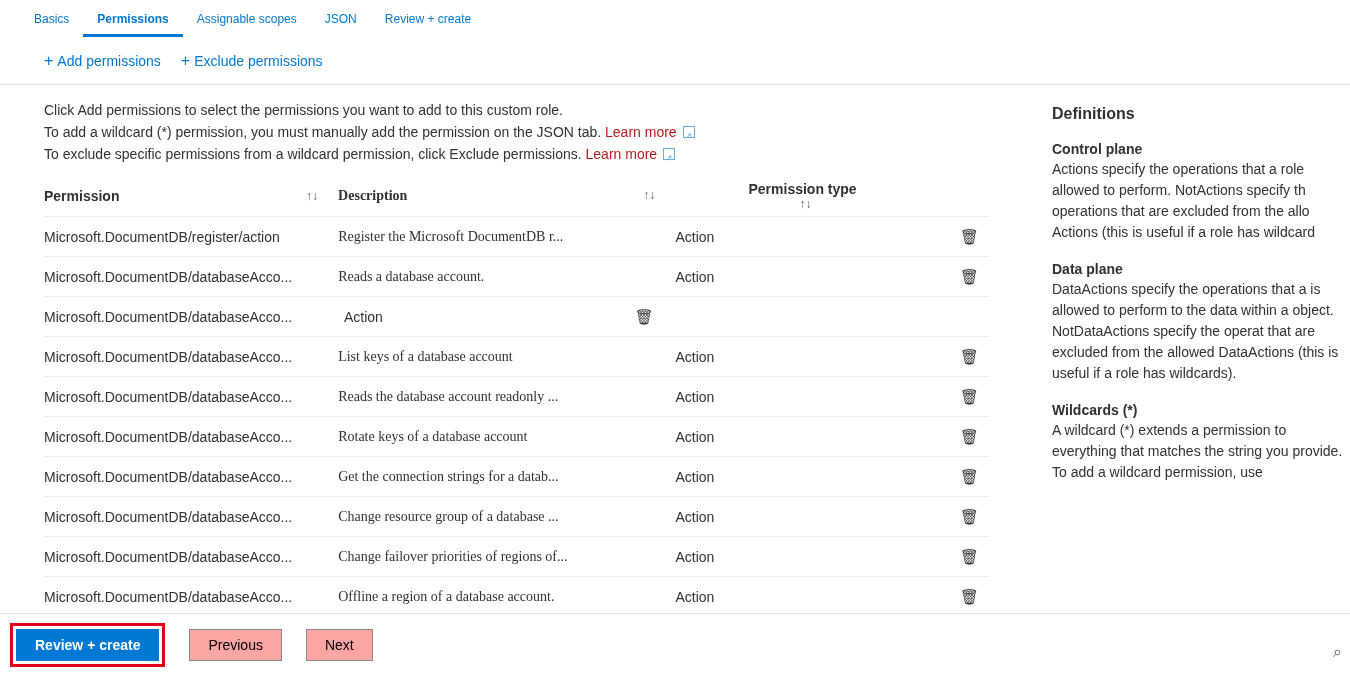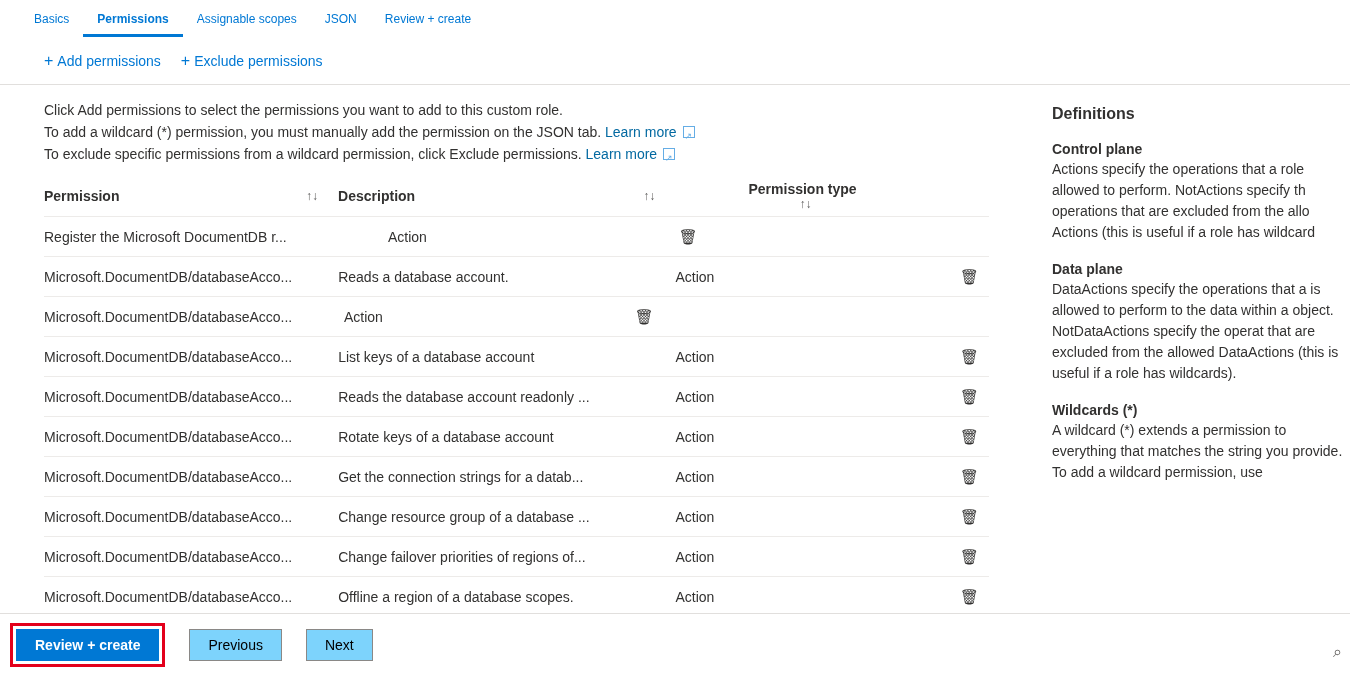--- a/index.html
+++ b/index.html
@@ -11,45 +11,45 @@
     
     .toolbar { display: flex; gap: 20px; padding: 14px 44px 14px 44px; }
     .tbtn { color: #0078d4; cursor: pointer; font-size: 14px; display: flex; align-items: center; gap: 4px; }
     .plus { font-size: 16px; font-weight: 400; }
     
     .content-wrap { display: flex; border-top: 1px solid #e1dfdd; }
     .main-col { flex: 0 0 1040px; padding: 14px 0 0 44px; }
     .side-col { flex: 1; padding: 20px 0 0 12px; overflow: hidden; }
     
     .helptext { line-height: 22px; margin-bottom: 10px; }
-    .lnk { color: #0369a1; cursor: pointer; }
+    .lnk { color: #b91c1c; cursor: pointer; }
     .ext-icon { display: inline-block; width: 12px; height: 12px; border: 1px solid #0078d4; position: relative; margin-left: 2px; vertical-align: -1px; opacity: 0.6; }
     .ext-icon::after { content: '↗'; position: absolute; font-size: 9px; top: -2px; left: 1px; color: #0078d4; }
     
     .table { width: 945px; margin-top: 10px; }
     .thead, .trow { display: flex; align-items: center; border-bottom: 1px solid #edebe9; }
     .thead { height: 42px; font-weight: 600; }
     .trow { height: 40px; }
     .c1 { width: 300px; padding-right: 10px; white-space: nowrap; overflow: hidden; text-overflow: ellipsis; }
-    .c2 { width: 344px; padding-right: 10px; white-space: nowrap; overflow: hidden; text-overflow: ellipsis; }
+    .c2 { width: 344px; padding-right: 10px; white-space: nowrap; overflow: hidden; text-overflow: ellipsis; font-family: Liberation Serif, serif; }
     .c3 { width: 280px; flex-direction: column; }
     .c4 { width: 40px; text-align: center; }
     .sorter { display: inline-block; font-size: 12px; margin-left: 6px; opacity: 0.8; }
     .th-flex { display: flex; justify-content: space-between; align-items: center; padding-right: 20px; }
     
     .trash { cursor: pointer; color: #323130; font-size: 15px; }
     
     .side-col h2 { font-size: 16px; font-weight: 600; margin-bottom: 18px; }
     .def-block { margin-bottom: 18px; }
     .def-title { font-weight: 600; margin-bottom: 2px; }
     .def-body { line-height: 21px; }
     
     .footer { position: absolute; left: 0; right: 0; bottom: 0; height: 62px; border-top: 1px solid #e1dfdd; display: flex; align-items: center; padding-left: 10px; gap: 24px; background: #fff; }
     .highlight-box { border: 3px solid #e3001b; padding: 3px; display: inline-flex; }
-    .btn { height: 32px; padding: 0 18px; border: 1px solid #8a8886; background: #7dd3fc; cursor: pointer; font-size: 14px; font-family: inherit; }
+    .btn { height: 32px; padding: 0 18px; border: 1px solid #8a8886; background: #fca5a5; cursor: pointer; font-size: 14px; font-family: inherit; }
     .btn-primary { background: #0078d4; color: #fff; border-color: #0078d4; font-weight: 600; }
     
     .search-ic { position: absolute; right: 8px; bottom: 14px; font-size: 16px; color: #605e5c; }
   </style>
 </head>
 <body>
 
 <div class="tabs">
   <div class="tab">Basics</div>
   <div class="tab active">Permissions</div>
@@ -92,20 +92,21 @@
           <span class="sorter">↑↓</span>
         </div>
         <div class="c3 th-flex">
           <span>Permission type</span>
           <span class="sorter">↑↓</span>
         </div>
         <div class="c4"></div>
       </div>
       <div id="tbody">
           <div class="trow">
+            <div class="c1">Microsoft.DocumentDB/register/action</div>
             <div class="c2">Register the Microsoft DocumentDB r...</div>
             <div class="c3">Action</div>
             <div class="c4"><span class="trash">🗑</span></div>
           </div>
           <div class="trow">
             <div class="c1">Microsoft.DocumentDB/databaseAcco...</div>
             <div class="c2">Reads a database account.</div>
             <div class="c3">Action</div>
             <div class="c4"><span class="trash">🗑</span></div>
           </div>
@@ -145,21 +146,21 @@
             <div class="c4"><span class="trash">🗑</span></div>
           </div>
           <div class="trow">
             <div class="c1">Microsoft.DocumentDB/databaseAcco...</div>
             <div class="c2">Change failover priorities of regions of...</div>
             <div class="c3">Action</div>
             <div class="c4"><span class="trash">🗑</span></div>
           </div>
           <div class="trow">
             <div class="c1">Microsoft.DocumentDB/databaseAcco...</div>
-            <div class="c2">Offline a region of a database scopes.</div>
+            <div class="c2">Offline a region of a database account.</div>
             <div class="c3">Action</div>
             <div class="c4"><span class="trash">🗑</span></div>
           </div>
         </div>
     </div>
   </div>
 
   <div class="side-col">
     <h2>Definitions</h2>
     <div class="def-block">

